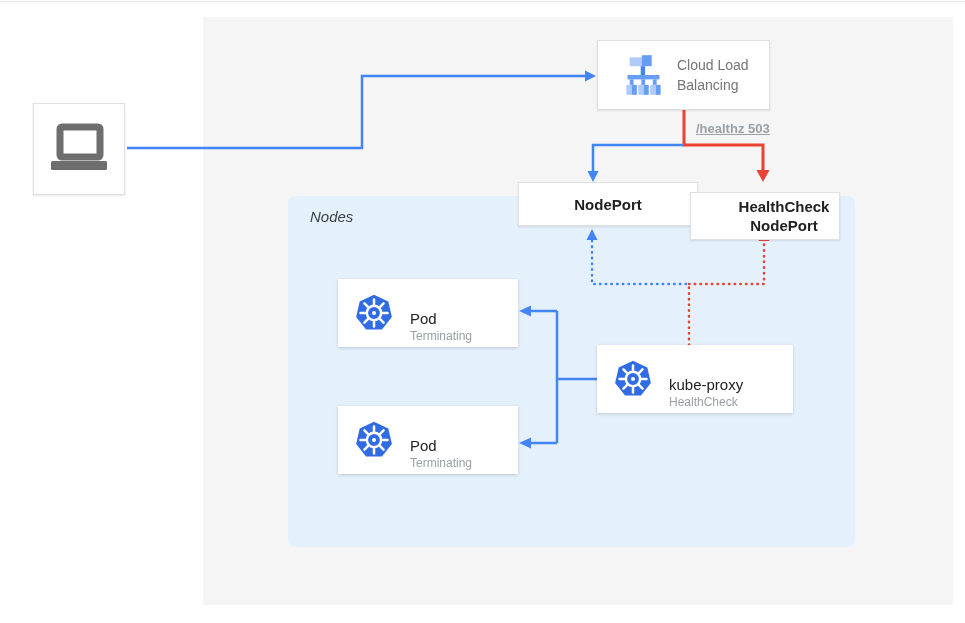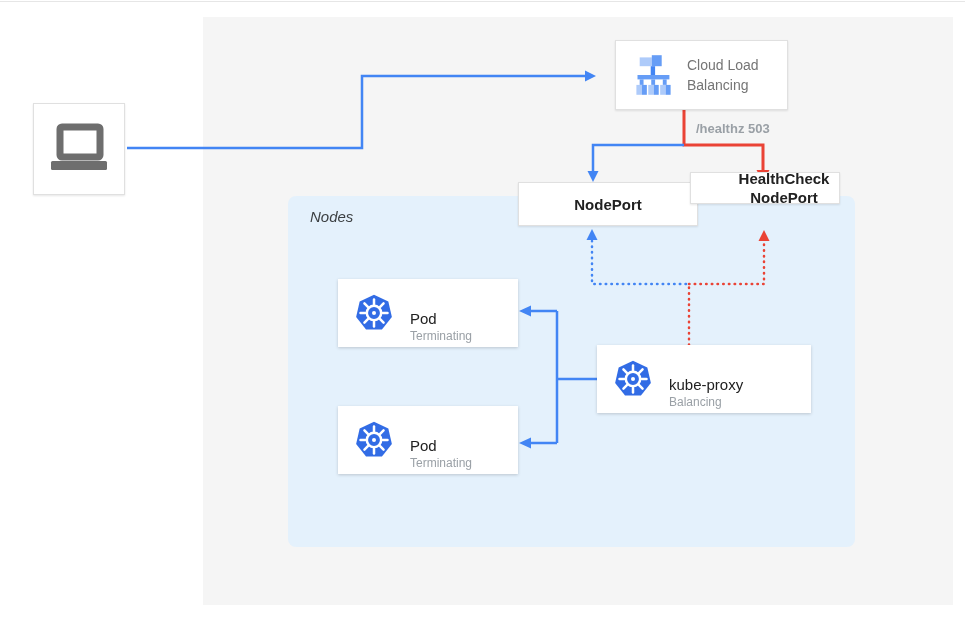--- a/index.html
+++ b/index.html
@@ -10,34 +10,34 @@
   *{margin:0;padding:0;box-sizing:border-box;}
   body{background:#fff;font-family:"Liberation Sans", sans-serif;}
   .stage{position:relative;width:965px;height:623px;background:#fff;overflow:hidden;}
   .top-rule{position:absolute;left:0;top:1px;width:965px;height:1px;background:#E6E6E6;}
   .panel{position:absolute;left:203px;top:17px;width:750px;height:588px;background:var(--panel);}
   .nodes-panel{position:absolute;left:288px;top:196px;width:567px;height:351px;background:var(--nodes);border-radius:8px;}
   .nodes-label{position:absolute;left:310px;top:208px;font-size:15px;color:#3C4043;font-style:italic;}
   .wires{position:absolute;left:0;top:0;width:965px;height:623px;z-index:2;}
   .card{position:absolute;background:#fff;border:1px solid var(--border);box-shadow:0 1px 2px rgba(0,0,0,0.10);z-index:3;}
   .laptop-box{left:33px;top:103px;width:92px;height:92px;display:flex;align-items:center;justify-content:center;}
-  .clb-box{left:615px;top:40px;width:173px;height:70px;display:flex;align-items:center;}
+  .clb-box{left:597px;top:40px;width:173px;height:70px;display:flex;align-items:center;justify-content:center;}
   .clb-text{width:84px;margin-left:8px;font-size:14px;line-height:20px;color:var(--gray);}
   .port-box{display:flex;align-items:center;justify-content:center;text-align:center;font-weight:bold;font-size:15px;color:var(--dark);line-height:19px;}
   .nodeport-box{left:518px;top:182px;width:180px;height:44px;}
-  .healthcheck-box{left:690px;top:172px;width:150px;height:32px;padding-left:38px;}
+  .healthcheck-box{left:690px;top:192px;width:150px;height:48px;padding-left:38px;}
   .entity{display:flex;align-items:center;border:none;box-shadow:0 1px 3px rgba(0,0,0,0.18);}
   .pod1{left:338px;top:279px;width:180px;height:68px;}
   .pod2{left:338px;top:406px;width:180px;height:68px;}
-  .kubeproxy-box{left:597px;top:345px;width:214px;height:68px;}
+  .kubeproxy-box{left:597px;top:345px;width:196px;height:68px;}
   .entity .icn{margin-left:16px;flex:0 0 auto;display:flex;}
   .entity .txt{margin-left:16px;margin-top:27px;}
   .entity .title{font-size:15px;color:var(--dark);}
   .entity .sub{font-size:12px;color:var(--label);margin-top:2px;}
-  .healthz{position:absolute;left:696px;top:121px;font-size:13px;font-weight:bold;color:var(--label);z-index:3;}
+  .healthz{position:absolute;left:696px;top:121px;font-size:13px;font-weight:bold;color:var(--label);z-index:3;text-decoration:underline;}
   
   .ln{fill:none;stroke-width:2.5px;}
   .ln-blue{stroke:var(--blue);}
   .ln-red{stroke:var(--red);stroke-width:3px;}
   .dot{fill:none;stroke-width:2.5px;stroke-dasharray:0.5 5.2;stroke-linecap:round;}
   .dot-blue{stroke:var(--blue);}
   .dot-red{stroke:var(--red);}
   .ah-blue{fill:var(--blue);stroke:none;}
   .ah-red{fill:var(--red);stroke:none;}
   .clb-ic-l{fill:#AECBFA;} .clb-ic-m{fill:#669DF6;} .clb-ic-d{fill:#4285F4;}
@@ -166,16 +166,16 @@
             <line x1="12" y1="6.8" x2="12" y2="3.9"></line>
           <line x1="15.68" y1="15.68" x2="17.73" y2="17.73"></line>
             <line x1="8.32" y1="8.32" x2="6.27" y2="6.27"></line>
           <line x1="8.32" y1="15.68" x2="6.27" y2="17.73"></line>
             <line x1="15.68" y1="8.32" x2="17.73" y2="6.27"></line>
         </g>
       </svg>
     </span>
     <span class="txt">
       <div class="title">kube-proxy</div>
-      <div class="sub">Balancing</div>
+      <div class="sub">HealthCheck</div>
     </span>
   </div>
 </div>
 
 </body></html>

